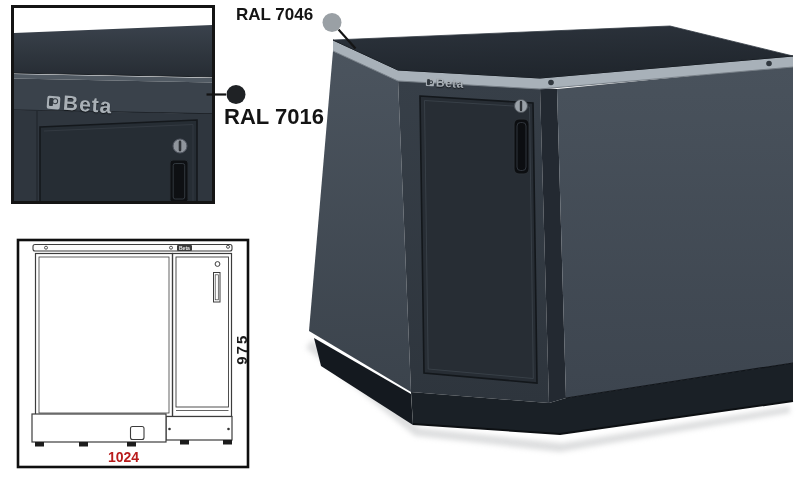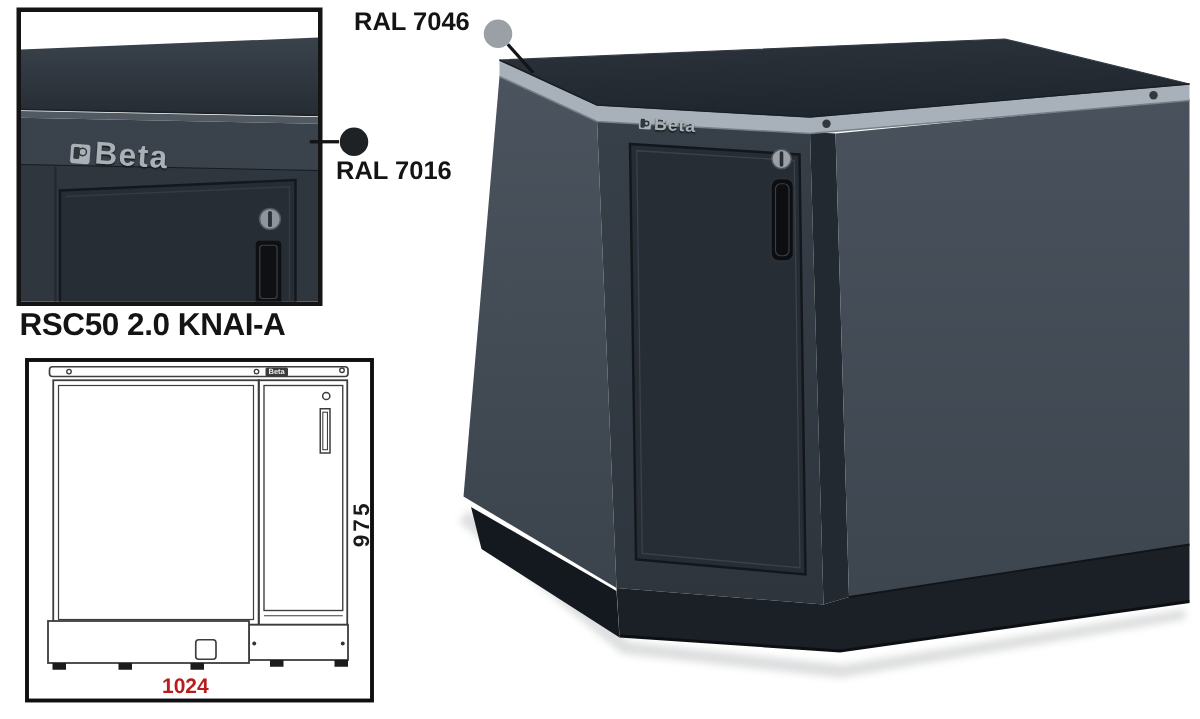--- a/index.html
+++ b/index.html
@@ -1,21 +1,21 @@
 <!DOCTYPE html>
 <html><head>
 <meta charset="utf-8">
 <style>
   html,body{margin:0;padding:0;background:#fff;}
   .canvas{position:relative;width:800px;height:479px;background:#ffffff;overflow:hidden;
           font-family:"Liberation Sans",sans-serif;}
   svg.scene{position:absolute;left:0;top:0;width:800px;height:479px;}
   .label{position:absolute;color:#141414;font-weight:bold;white-space:nowrap;line-height:1.1;}
   .ral-7046{left:236px;top:6px;font-size:17px;}
-  .ral-7016{left:224px;top:105px;font-size:17px;}
+  .ral-7016{left:224px;top:105px;font-size:22px;}
   .model-a{left:13px;top:205px;font-size:21px;letter-spacing:-0.3px;}
   .model-g{left:629px;top:442px;font-size:18px;letter-spacing:-0.2px;}
   .dim-w{left:108px;top:450px;font-size:14px;color:#b91c1c;}
   .dim-h{left:227px;top:341px;font-size:15px;letter-spacing:2px;color:#1a1a1a;
          transform:rotate(-90deg);transform-origin:center;}
   .beta-logo{position:absolute;display:flex;align-items:center;color:#a9b0b6;}
   .beta-logo .btxt{font-weight:bold;text-shadow:0 1px 1px #14181c;}
   .beta-detail{left:47px;top:92px;gap:3px;transform:rotate(4deg);}
   .beta-detail .btxt{font-size:21px;letter-spacing:1px;}
   .beta-main{left:426px;top:76px;gap:2px;transform:rotate(3deg);}
@@ -147,21 +147,20 @@
         <rect x="79" y="442" width="9" height="4.5"></rect>
         <rect x="127" y="442" width="9" height="4.5"></rect>
         <rect x="180" y="440" width="9" height="4.5"></rect>
         <rect x="223" y="440" width="9" height="4.5"></rect>
       </g>
     </g>
   </svg>
 
   <div class="label ral-7046">RAL 7046</div>
   <div class="label ral-7016">RAL 7016</div>
-  <div class="label model-a">RSC50 2.0 KNAI-A</div>
   <div class="label dim-w">1024</div>
   <div class="label dim-h">975</div>
 
   <div class="beta-logo beta-detail">
     <span class="beta-mark mark-lg"></span>
     <span class="btxt">Beta</span>
   </div>
 
   <div class="beta-logo beta-main">
     <span class="beta-mark mark-sm"></span>

